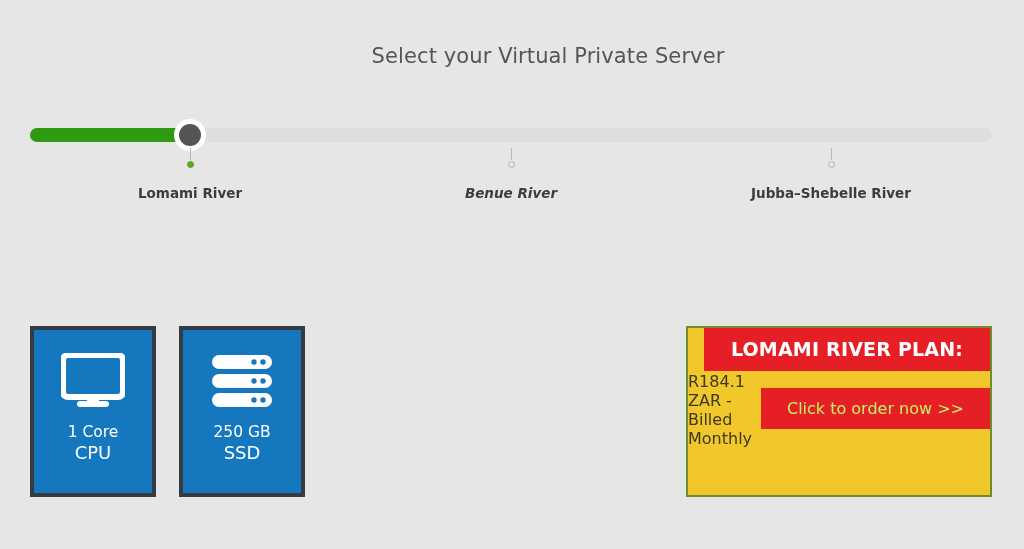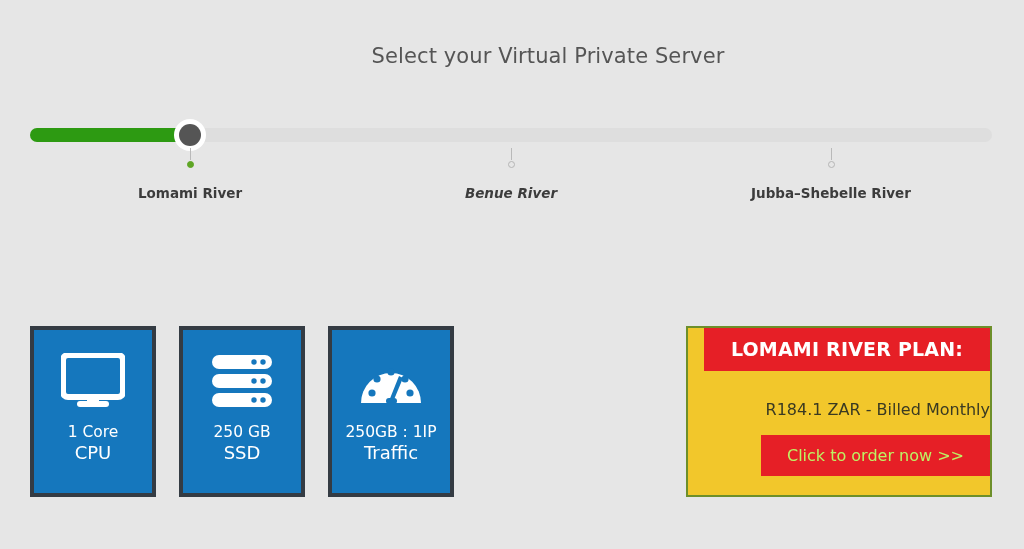--- a/index.html
+++ b/index.html
@@ -178,24 +178,23 @@
     text-align: center;
     font-size: 19px;
     font-weight: bold;
     padding: 10px 0 11px 0;
     letter-spacing: 0.2px;
     margin-left: 16px;
   }
   .plan-body {
     flex: 1;
     display: flex;
-    flex-direction: column;
-    align-items: flex-end;
+    align-items: flex-start;
     justify-content: flex-start;
-    padding-top: 29px;
+    padding-top: 1px;
   }
   .plan-price {
     font-size: 16px;
     color: #3a3a22;
     font-weight: 400;
   }
   .plan-cta {
     margin-top: 16px;
     background: #e61f26;
     color: #bef264;
@@ -266,38 +265,20 @@
             <circle cx="52" cy="28" r="2.7"></circle>
           <circle cx="43" cy="47" r="2.7"></circle>
             <circle cx="52" cy="47" r="2.7"></circle>
         </g>
       </svg>
     </div>
     <div class="spec-value">250 GB</div>
     <div class="spec-label">SSD</div>
   </div>
 
-  <div class="spec-card">
-    <div class="spec-icon">
-      <svg width="64" height="52" viewBox="0 0 64 52" aria-hidden="true">
-        <path d="M2 48 A30 30 0 0 1 62 48 Z" fill="#ffffff"></path>
-        <g fill="#1577bd">
-          <circle cx="13" cy="38" r="3.6"></circle>
-          <circle cx="18" cy="24" r="3.6"></circle>
-          <circle cx="32" cy="17" r="3.6"></circle>
-          <circle cx="46" cy="24" r="3.6"></circle>
-          <circle cx="51" cy="38" r="3.6"></circle>
-        </g>
-        <path d="M30 46 L40 21 L44 23 L34 47 Z" fill="#1577bd"></path>
-        <rect x="27" y="43" width="11" height="6" rx="3" fill="#1577bd"></rect>
-      </svg>
-    </div>
-    <div class="spec-value">250GB : 1IP</div>
-    <div class="spec-label">Traffic</div>
-  </div>
 
 </div>
 
 <div class="plan-panel">
   <div class="plan-header">LOMAMI RIVER PLAN:</div>
   <div class="plan-body">
     <div class="plan-price">R184.1 ZAR - Billed Monthly</div>
     <button class="plan-cta">Click to order now &gt;&gt;</button>
   </div>
 </div>

